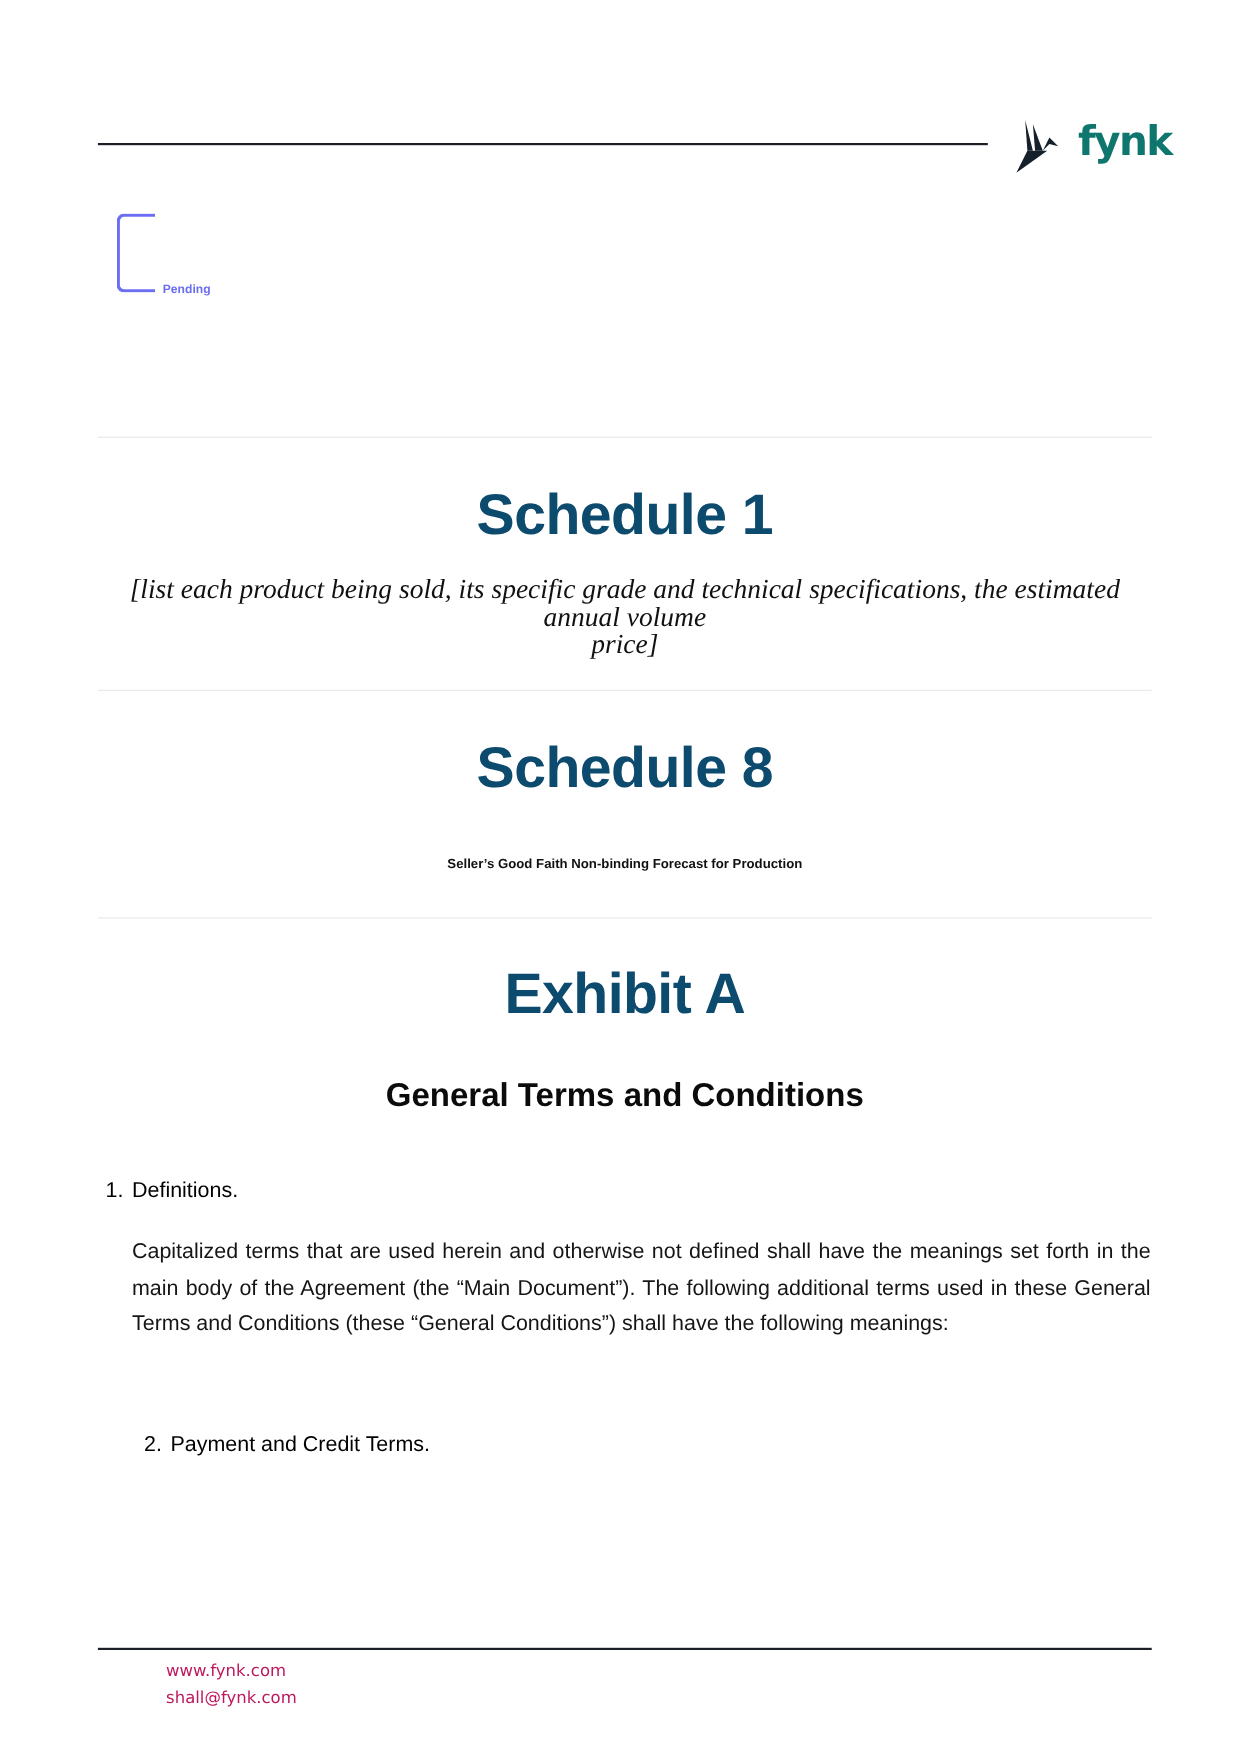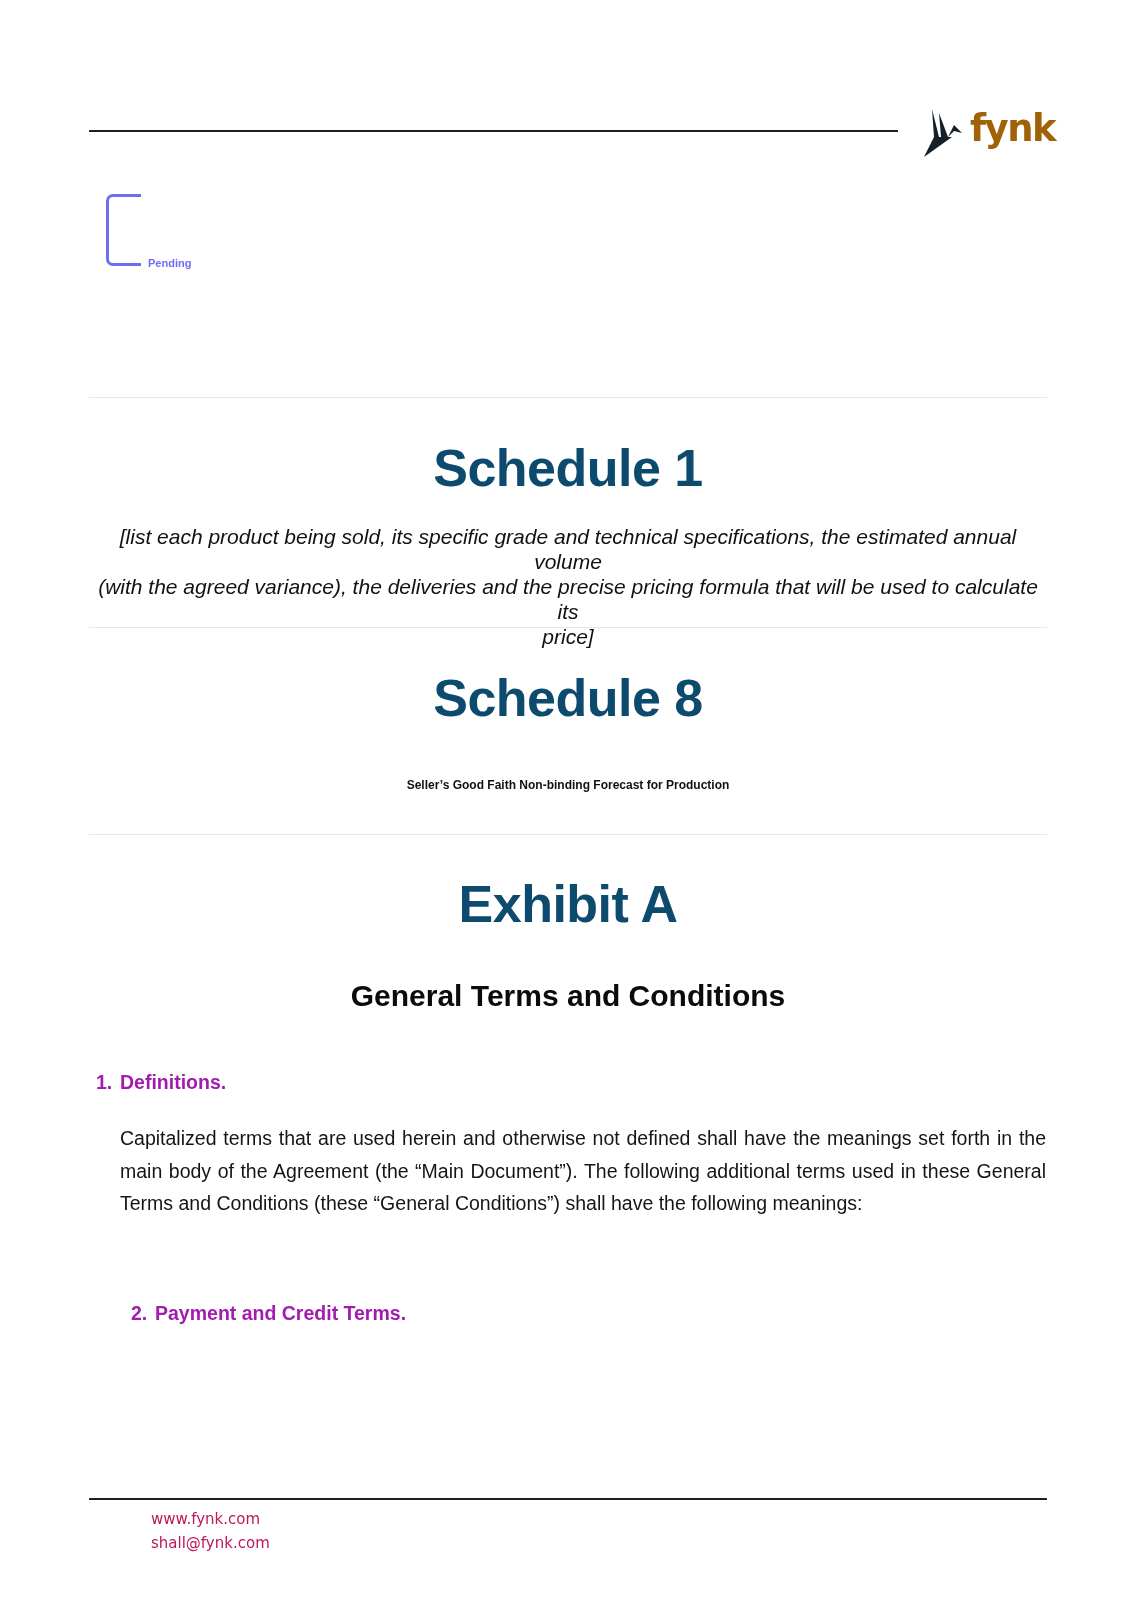--- a/index.html
+++ b/index.html
@@ -1,33 +1,33 @@
 <!DOCTYPE html>
 <html><head>
   <meta charset="utf-8">
   <style>
     html, body { margin: 0; padding: 0; background: #ffffff; }
     body { width: 1131px; height: 1600px; position: relative; overflow: hidden;
            font-family: "Liberation Sans", "DejaVu Sans", sans-serif; color: #0b0b0b; }
     .header-rule { position: absolute; left: 89px; top: 130px; width: 809px; height: 2px; background: #1c1f26; }
     .logo { position: absolute; left: 922px; top: 105px; height: 55px; display: flex; align-items: center; }
     .logo svg { width: 46px; height: 52px; }
-    .logo-text { font-family: "DejaVu Sans", sans-serif; font-weight: 700; font-size: 37px; color: #a16207;
-                 letter-spacing: -1.5px; margin-left: 2px; margin-top: -8px; }
+    .logo-text { font-family: "DejaVu Sans", sans-serif; font-weight: 700; font-size: 37px; color: #0f766e;
+                 letter-spacing: -1.5px; margin-left: 12px; margin-top: -8px; }
     .sign-box { position: absolute; left: 106px; top: 194px; width: 32px; height: 66px;
                 border: 3px solid #6b6ef0; border-right: none; border-radius: 7px 0 0 7px; }
     .sign-status { position: absolute; left: 148px; top: 257px; font-size: 11px; color: #6b6ef0; font-weight: 600; }
     .divider { position: absolute; left: 89px; width: 958px; height: 1px; background: #e5e7ea; }
     .heading-xl { position: absolute; left: 89px; width: 958px; text-align: center; font-weight: 700;
                   font-size: 52px; letter-spacing: -0.5px; color: #0c4a6e; }
     .placeholder { position: absolute; left: 95px; width: 946px; text-align: center; font-style: italic;
-                   font-size: 21px; line-height: 25px; color: #111; }
+                   font-size: 25px; line-height: 25px; color: #111; font-family: Liberation Serif, serif; }
     .subhead { position: absolute; left: 89px; width: 958px; text-align: center; font-weight: 700; font-size: 12px; color: #111; }
     .subhead-lg { position: absolute; left: 89px; width: 958px; text-align: center; font-weight: 700; font-size: 30px; color: #0b0b0b; }
-    .section-title { position: absolute; left: 96px; font-weight: 700; font-size: 19.5px; color: #a21caf; }
+    .section-title { position: absolute; left: 96px; font-weight: 400; font-size: 19.5px; color: #000000; }
     .section-title .num { display: inline-block; width: 24px; }
     .para { position: absolute; left: 120px; width: 926px; text-align: justify; text-align-last: left;
             font-size: 19.5px; line-height: 32.5px; color: #151515; }
     .footer-rule { position: absolute; left: 89px; top: 1498px; width: 958px; height: 2px; background: #1c1f26; }
     .footer-line { position: absolute; left: 151px; font-family: "DejaVu Sans", sans-serif; font-size: 15px; color: #be185d; }
   </style>
 </head>
 <body>
 
 <div>
@@ -44,21 +44,20 @@
   </div>
 
   <div class="sign-box"></div>
   <div class="sign-status">Pending</div>
 
   <div class="divider" style="top:397px;"></div>
 
   <div class="heading-xl" style="top:438px;">Schedule 1</div>
   <div class="placeholder" style="top:524px;">
     <div>[list each product being sold, its specific grade and technical specifications, the estimated annual volume</div>
-    <div>(with the agreed variance), the deliveries and the precise pricing formula that will be used to calculate its</div>
     <div>price]</div>
   </div>
 
   <div class="divider" style="top:627px;"></div>
 
   <div class="heading-xl" style="top:668px;">Schedule 8</div>
   <div class="subhead" style="top:778px;">Seller’s Good Faith Non-binding Forecast for Production</div>
 
   <div class="divider" style="top:834px;"></div>
 

